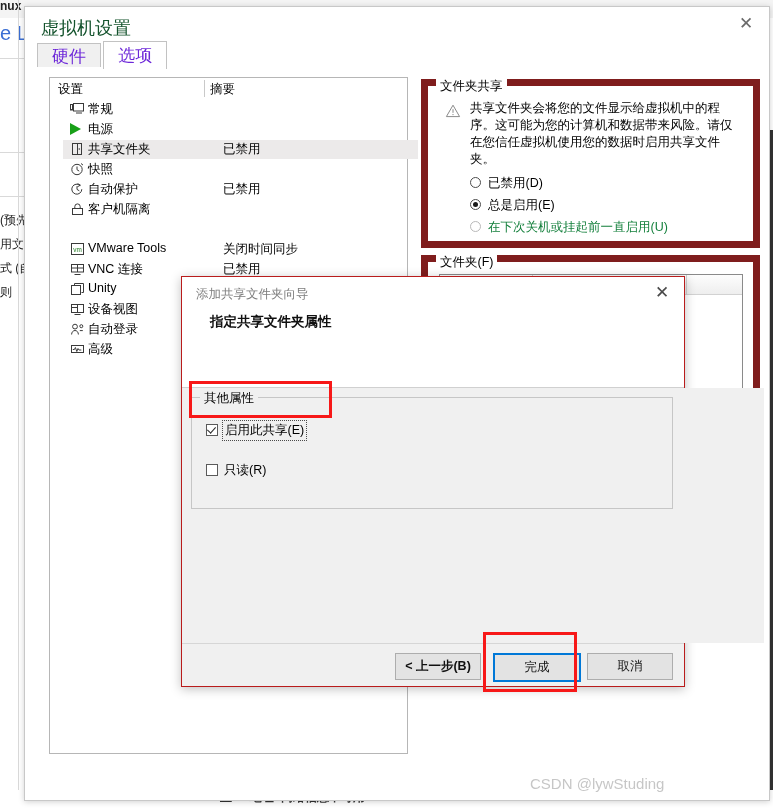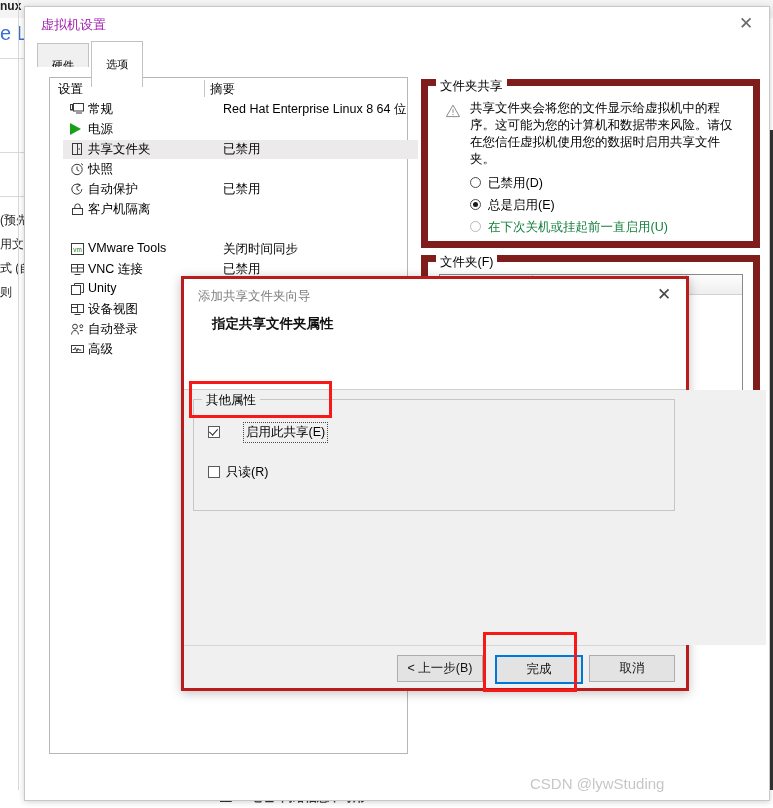--- a/index.html
+++ b/index.html
@@ -22,33 +22,33 @@
   .bg-rule { position:absolute; background:#d9d9d9; height:1px; }
   .bg-vrule { position:absolute; background:#d9d9d9; width:1px; }
 
   
   #vm-window {
     position:absolute; left:24px; top:6px; width:744px; height:793px;
     background:#ffffff; border:1px solid #c8c8c8;
     box-shadow: 0 1px 6px rgba(0,0,0,.18);
   }
   #vm-titlebar { position:relative; height:34px; background:#ffffff; }
-  #vm-title { position:absolute; left:16px; top:9px; font-size:13px; color:#a21caf; }
+  #vm-title { position:absolute; left:16px; top:9px; font-size:18px; color:#14532d; }
   #vm-close {
     position:absolute; right:0px; top:0px; width:46px; height:32px;
     display:flex; align-items:center; justify-content:center;
     color:#6a6a6a; font-size:17px; cursor:pointer;
   }
 
   
   #vm-tabs { position:absolute; left:12px; top:34px; height:26px; }
   .tab {
-    display:inline-block; height:25px; line-height:25px; padding:9px 14px;
-    font-size:11px; border:1px solid #c2c2c2; border-bottom:none;
-    background:#f0f0f0; color:#000000; margin-right:-1px; vertical-align:bottom; cursor:pointer;
+    display:inline-block; height:25px; line-height:25px; padding:0 14px;
+    font-size:17px; border:1px solid #c2c2c2; border-bottom:none;
+    background:#f0f0f0; color:#6d28d9; margin-right:-1px; vertical-align:bottom; cursor:pointer;
   }
   .tab.active { background:#ffffff; height:27px; line-height:27px; position:relative; z-index:3; }
 
   
   #vm-body { position:absolute; left:0; top:60px; width:742px; height:732px; background:#ffffff; }
 
   
   #settings-list {
     position:absolute; left:24px; top:10px; width:357px; height:675px;
     border:1px solid #b6b6b6; background:#ffffff;
@@ -97,21 +97,21 @@
   .ft-col { position:absolute; top:2px; font-size:12px; color:#1a1a1a; }
   .ft-colsep { position:absolute; top:0; width:1px; height:19px; background:#d2d2d2; }
 
   #btn-p { position:absolute; left:630px; top:392px; width:72px; height:24px;
     background:#dcdcdc; border:1px solid #c0c0c0; color:#8d8d8d; font-size:12.5px;
     display:flex; align-items:center; justify-content:center; }
 
   
   #wizard {
     position:absolute; left:181px; top:276px; width:502px; height:409px;
-    background:#a3a3a3; border:3px solid #b91c1c; box-shadow:0 2px 10px rgba(0,0,0,.25);
+    background:#a3a3a3; border:1px solid #b91c1c; box-shadow:0 2px 10px rgba(0,0,0,.25);
   }
   #wz-titlebar { position:relative; height:110px; background:#ffffff; border-bottom:1px solid #d0d0d0; }
   #wz-title { position:absolute; left:14px; top:9px; font-size:12.5px; color:#7d7d7d; }
   #wz-close {
     position:absolute; right:0; top:0; width:44px; height:30px;
     display:flex; align-items:center; justify-content:center; color:#4a4a4a; font-size:17px; cursor:pointer;
   }
   #wz-heading { position:absolute; left:28px; top:36px; font-size:13.5px; font-weight:bold; color:#111; }
   #wz-sub { position:absolute; left:56px; top:60px; font-size:12.5px; color:#111; }
 
@@ -124,21 +124,21 @@
   .chk-row { position:absolute; left:14px; font-size:12.5px; cursor:pointer; }
   .chkbox {
     position:absolute; left:0; top:2px; width:12px; height:12px; box-sizing:border-box;
     border:1px solid #5a5a5a; background:#ffffff;
   }
   .chkbox.checked::after {
     content:''; position:absolute; left:2px; top:0px; width:4px; height:7px;
     border:solid #2a2a2a; border-width:0 1.6px 1.6px 0; transform:rotate(42deg);
   }
   .chk-label { position:absolute; left:18px; top:0px; white-space:nowrap; }
-  .focus-ring { outline:1px dotted #4a4a4a; outline-offset:1px; padding:0 1px;margin-left:19px; }
+  .focus-ring { outline:1px dotted #4a4a4a; outline-offset:1px; padding:0 1px; }
 
   .redbox { position:absolute; border:3px solid #f71818; box-sizing:border-box; pointer-events:none; }
 
   #wz-footer { position:absolute; left:0; top:366px; width:502px; height:42px;
      background:#f0f0f0; border-top:1px solid #d6d6d6; }
   .wzbtn {
     position:absolute; top:9px; height:25px; width:84px; background:#e3e3e3;
     border:1px solid #adadad; font-size:12.5px; display:flex; align-items:center;
     justify-content:center; cursor:pointer; color:#111;
   }
@@ -194,21 +194,20 @@
 
         <div class="sl-row" style="top:22px;">
           <span class="sl-icon">
             <svg width="15" height="14" viewBox="0 0 15 14">
                 <rect x="3.5" y="1.5" width="10" height="7.5" fill="none" stroke="#3a3a3a"></rect>
                 <rect x="0.5" y="2.5" width="2" height="5.5" fill="none" stroke="#3a3a3a"></rect>
                 <path d="M6 11h6" stroke="#3a3a3a"></path>
               </svg>
           </span>
           <span class="sl-label">常规</span>
-          <span class="sl-summary">Red Hat Enterprise Linux 8 64 位</span>
         </div>
 
         <div class="sl-row" style="top:42px;">
           <span class="sl-icon" style="top:3px;">
             <span class="ic ic-play"></span>
           </span>
           <span class="sl-label">电源</span>
           <span class="sl-summary"></span>
         </div>
 
@@ -391,21 +390,21 @@
         </div>
 
         <div class="chk-row" style="top:64px;">
           <span class="chkbox"></span>
           <span class="chk-label">只读(R)</span>
         </div>
       </div>
     </div>
 
     <div id="wz-footer">
-      <div class="wzbtn" style="left:213px;">&lt; 上一步(B)</div>
+      <div class="wzbtn" style="left:213px;font-weight:bold;">&lt; 上一步(B)</div>
       <div class="wzbtn primary" style="left:311px;">完成</div>
       <div class="wzbtn" style="left:405px;">取消</div>
     </div>
   </div>
 
   <div class="redbox" style="left:189px;top:381px;width:143px;height:37px;"></div>
   <div class="redbox" style="left:483px;top:632px;width:94px;height:60px;"></div>
 
   <div id="watermark">CSDN @lywStuding</div>
 

